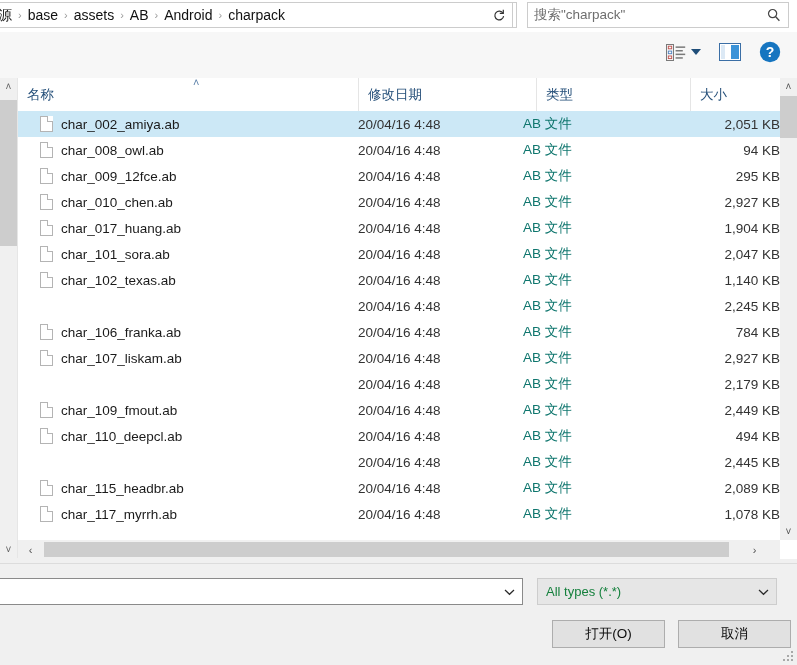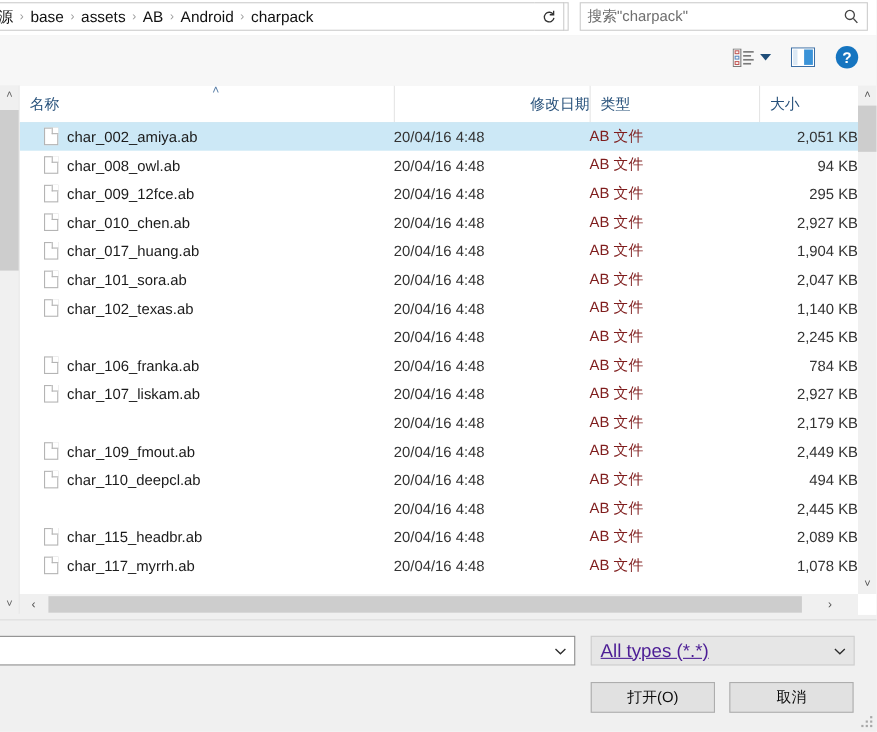--- a/index.html
+++ b/index.html
@@ -51,21 +51,21 @@
 
   .rows{position:absolute;left:0;top:33px;width:762px;height:429px;overflow:hidden;}
   .row{position:relative;height:26px;display:flex;align-items:center;font-size:13.5px;color:#1b1b1b;}
   .row.sel{background:#cce8f6;}
   .r-name{position:absolute;left:0;display:flex;align-items:center;gap:8px;padding-left:22px;}
   .fileicon{width:13px;height:16px;position:relative;display:inline-block;flex:none;}
   .fileicon i{position:absolute;left:0;top:0;width:13px;height:16px;background:#fff;border:1px solid #b4b4b4;box-sizing:border-box;}
   .fileicon i:after{content:"";position:absolute;right:-1px;top:-1px;width:5px;height:5px;
                     background:#fff;border-left:1px solid #b4b4b4;border-bottom:1px solid #b4b4b4;}
   .r-date{position:absolute;left:340px;color:#333;}
-  .r-type{position:absolute;left:518px;color:#7f1d1d;}
+  .r-type{position:absolute;left:505px;color:#0f766e;}
   .r-size{position:absolute;left:600px;width:162px;text-align:right;color:#333;padding-right:0;overflow:hidden;white-space:nowrap;}
 
   
   .vscroll{position:absolute;right:0;top:0;width:17px;height:462px;background:#f0f0f0;}
   .vs-btn{position:absolute;left:0;width:17px;height:17px;display:flex;align-items:center;justify-content:center;color:#505050;font-size:10px;}
   .vs-up{top:0;} .vs-dn{bottom:0;}
   .vs-thumb{position:absolute;left:0;top:18px;width:17px;height:42px;background:#cdcdcd;}
 
   
   .hscroll{position:absolute;left:18px;top:540px;width:779px;height:19px;background:#f0f0f0;}
@@ -75,24 +75,24 @@
   .hs-corner{position:absolute;right:0;top:0;width:17px;height:19px;background:#fff;}
 
   
   .bottom{position:absolute;left:0;top:563px;width:797px;height:102px;background:#f0f0f0;border-top:1px solid #dcdcdc;}
   .fname{position:absolute;left:-8px;top:14px;width:531px;height:27px;background:#fff;border:1px solid #8a8a8a;
          box-sizing:border-box;display:flex;align-items:center;}
   .fname .val{flex:1;padding-left:8px;font-size:13.5px;color:#111;}
   .fname .cv{width:26px;display:flex;align-items:center;justify-content:center;color:#2b2b2b;font-size:13px;}
   .ftype{position:absolute;left:537px;top:14px;width:240px;height:27px;background:#e6e6e6;border:1px solid #cdcdcd;
          box-sizing:border-box;display:flex;align-items:center;}
-  .ftype .val{flex:1;padding-left:8px;font-size:17px;color:#4c1d95;text-decoration:underline;}
+  .ftype .val{flex:1;padding-left:8px;font-size:13px;color:#15803d;}
   .ftype .cv{width:26px;display:flex;align-items:center;justify-content:center;color:#2b2b2b;font-size:13px;}
   .btn{position:absolute;top:56px;height:28px;background:#e1e1e1;border:1px solid #adadad;box-sizing:border-box;
-       display:flex;align-items:center;justify-content:center;font-size:13.5px;color:#0b0b0b;}
+       display:flex;align-items:center;justify-content:center;font-size:13.5px;color:#0b0b0b;margin-left:15px;}
   .btn-open{left:537px;width:113px;}
   .btn-cancel{left:663px;width:113px;}
   .grip{position:absolute;right:3px;bottom:4px;width:11px;height:11px;}
   .grip span{position:absolute;width:2px;height:2px;background:#a8a8a8;}
 </style>
 </head>
 <body>
 
 <div class="dialog">
 
@@ -171,21 +171,21 @@
     <div class="ls-thumb"></div>
     <div class="ls-dn">˅</div>
   </div>
 
   <div class="listwrap">
     <div class="headerrow">
       <div class="hcell first" style="left:0;width:340px;">
         <span>名称</span>
         <span class="sortmark">˄</span>
       </div>
-      <div class="hcell" style="left:340px;width:178px;justify-content:flex-end;">
+      <div class="hcell" style="left:340px;width:178px;">
         <span>修改日期</span>
       </div>
       <div class="hcell" style="left:672px;width:90px;">
         <span>大小</span>
       </div>
       <div class="hcell" style="left:518px;width:154px;">
         <span>类型</span>
       </div>
     </div>
 

